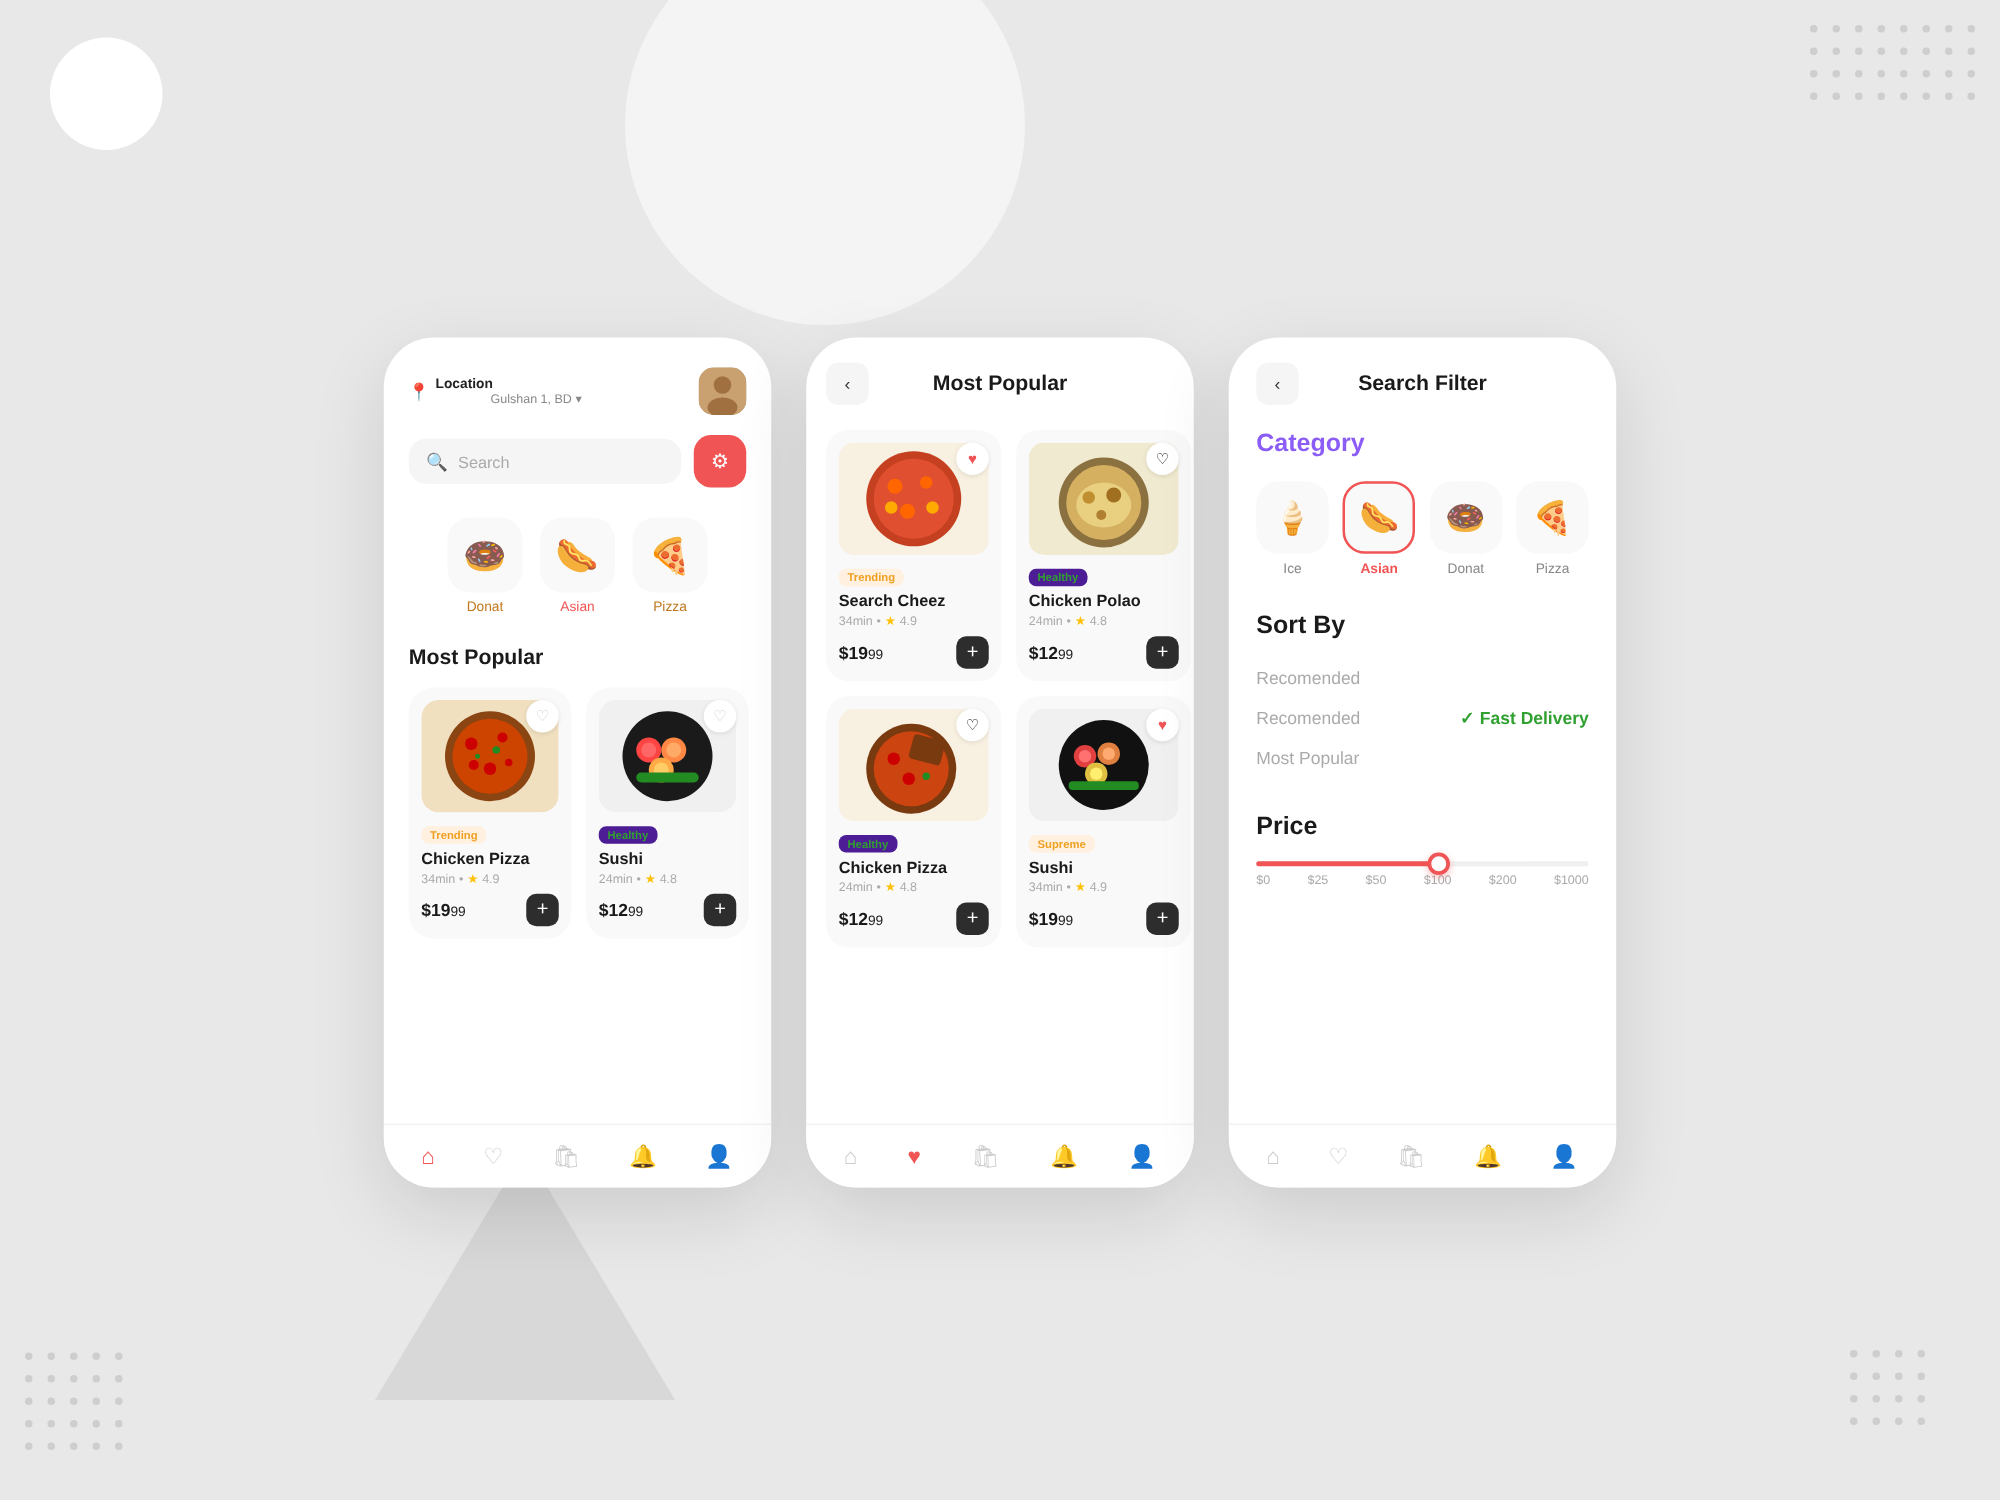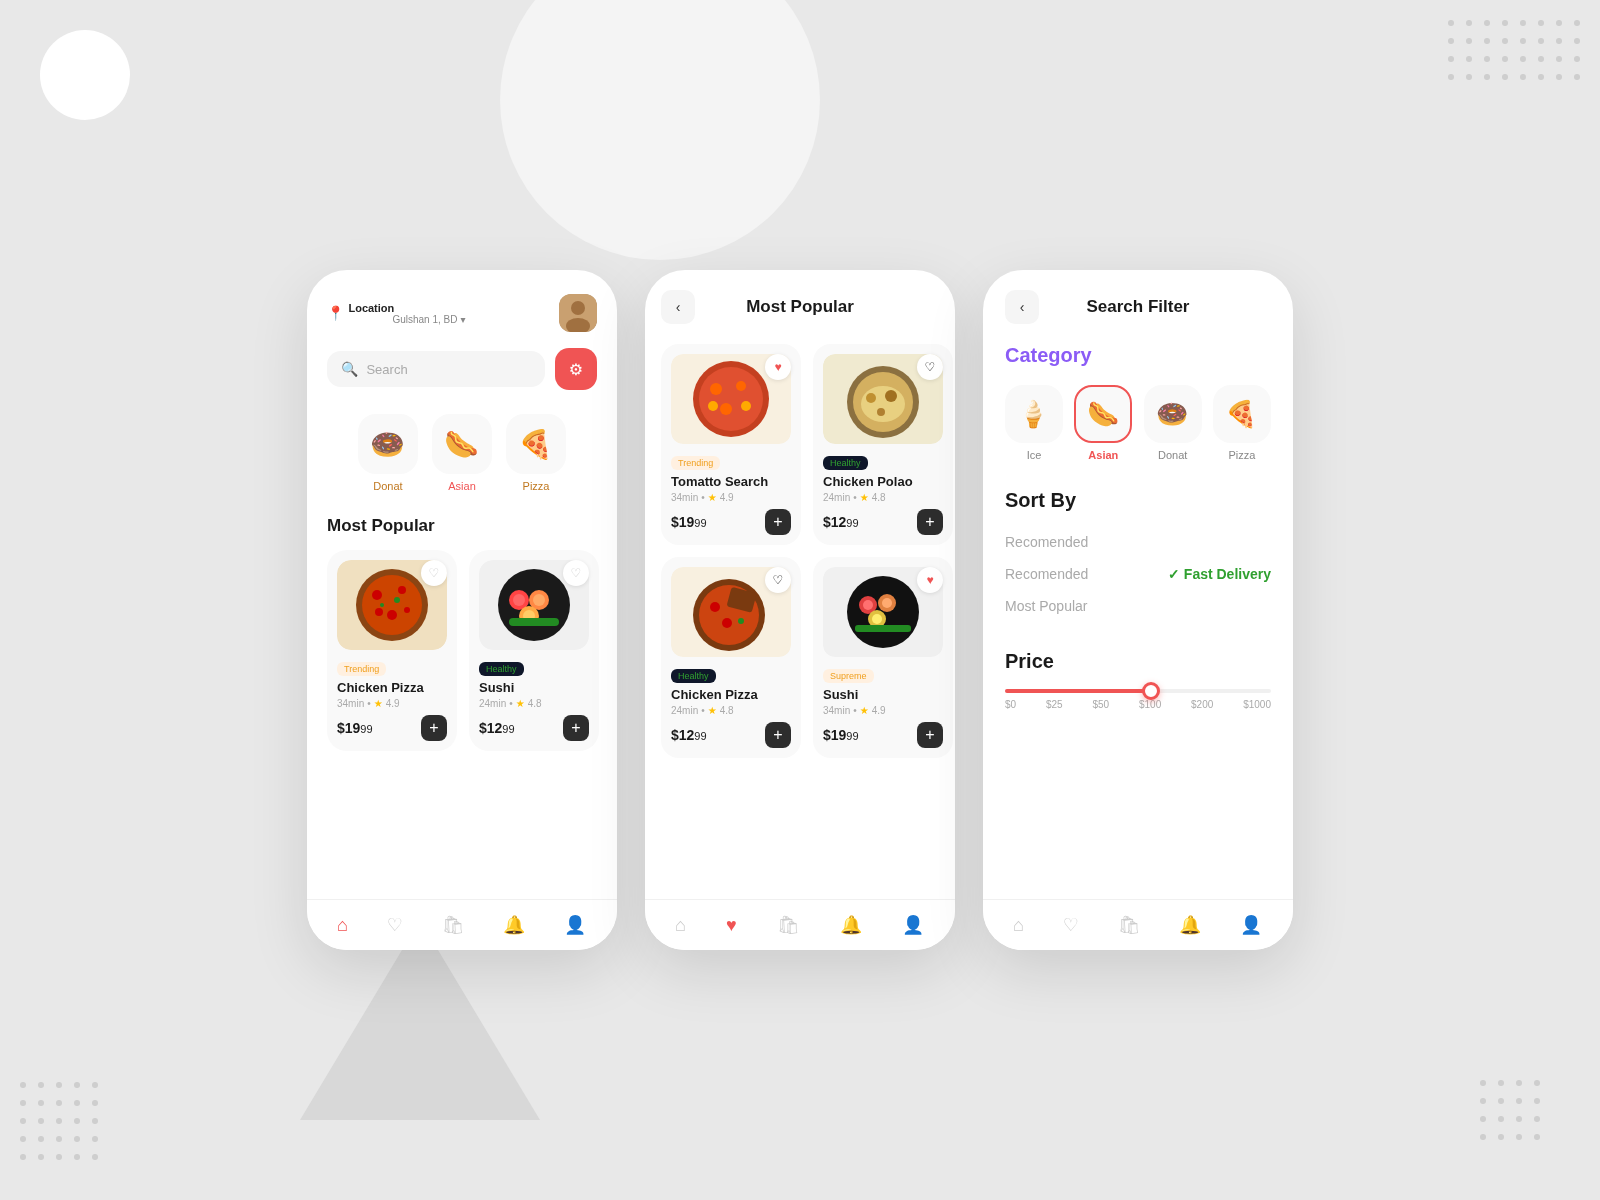--- a/index.html
+++ b/index.html
@@ -224,25 +224,25 @@
       align-items: center;
       justify-content: center;
       margin-bottom: 8px;
       overflow: hidden;
     }
     .food-badge {
       display: inline-block;
       padding: 2px 7px;
       border-radius: 6px;
       font-size: 9px;
-      font-weight: 400;
+      font-weight: 700;
       margin-bottom: 4px;
     }
     .badge-trending { background: #fff0e0; color: #f0a020; }
-    .badge-healthy { background: #0f172a; color: #30a030; }
+    .badge-healthy { background: #4c1d95; color: #30a030; }
     .badge-supreme { background: #fff0e0; color: #f0a020; }
     .food-name { font-size: 13px; font-weight: 700; color: #1a1a1a; margin-bottom: 3px; }
     .food-meta { font-size: 10px; color: #aaa; display: flex; align-items: center; gap: 3px; margin-bottom: 6px; }
     .star { color: #ffc107; font-size: 10px; }
     .price-row { display: flex; align-items: center; justify-content: space-between; text-align: center; }
     .price { font-size: 14px; font-weight: 700; color: #1a1a1a; }
     .price .cents { font-size: 11px; font-weight: 400; }
     .add-btn {
       width: 26px;
       height: 26px;
@@ -687,21 +687,21 @@
               <circle cx="60" cy="45" r="38" fill="#c44020"></circle>
               <circle cx="60" cy="45" r="32" fill="#e05030"></circle>
               <circle cx="45" cy="35" r="6" fill="#ff6600"></circle>
               <circle cx="70" cy="32" r="5" fill="#ff6600"></circle>
               <circle cx="55" cy="55" r="6" fill="#ff6600"></circle>
               <circle cx="75" cy="52" r="5" fill="#ffaa00"></circle>
               <circle cx="42" cy="52" r="5" fill="#ffaa00"></circle>
             </svg>
           </div>
           <span class="food-badge badge-trending">Trending</span>
-          <div class="food-name">Tomatto Search</div>
+          <div class="food-name">Search Cheez</div>
           <div class="food-meta">
             <span>34min</span>
             <span> • </span>
             <span class="star">★</span>
             <span>4.9</span>
           </div>
           <div class="price-row">
             <span class="price"><span>$19</span><span class="cents">99</span></span>
             <div class="add-btn">+</div>
           </div>

